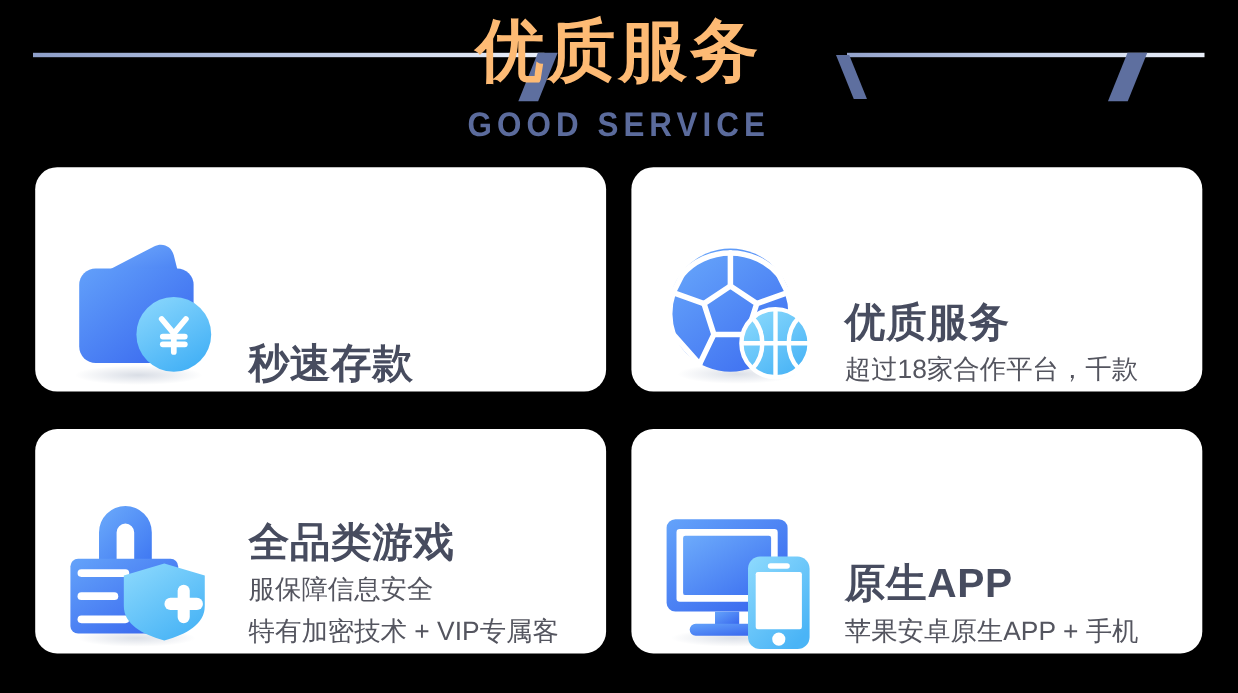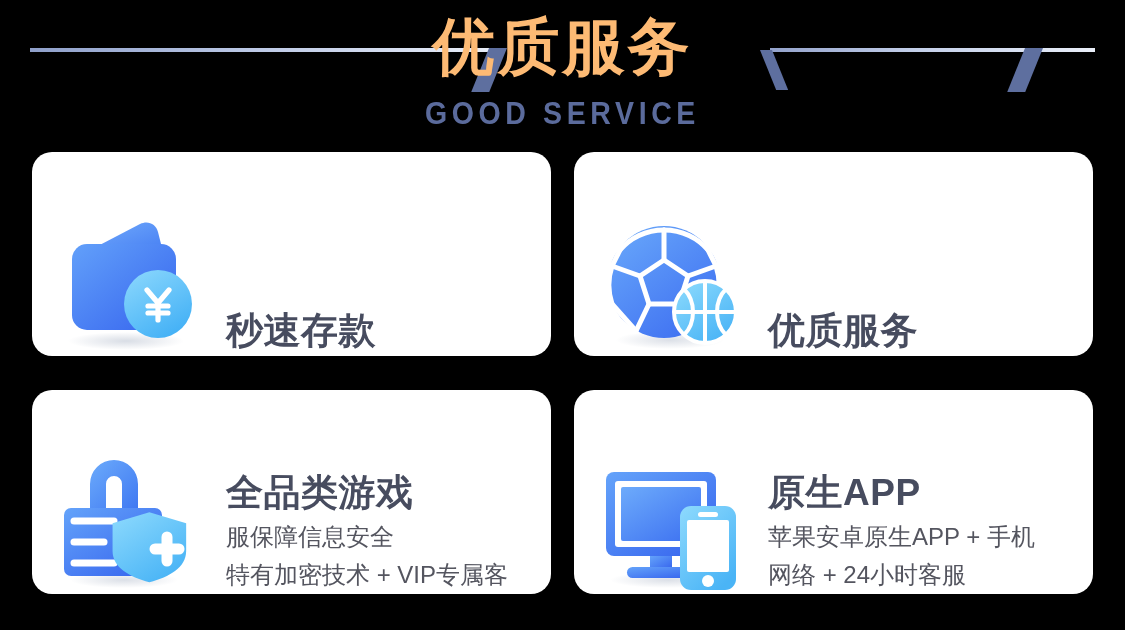--- a/index.html
+++ b/index.html
@@ -248,20 +248,21 @@
           <path d="M109 65 L109 127"></path>
           <path d="M78 96 L140 96"></path>
           <path d="M88 73 C100 85 100 107 88 119"></path>
           <path d="M130 73 C118 85 118 107 130 119"></path>
         </g>
       </svg>
     </div>
     <div class="text-wrap">
       <div class="card-title">优质服务</div>
       <div class="card-sub">
+        <span class="ln">超过18家合作平台，千款</span>
       </div>
     </div>
   </div>
 
   <div class="card">
     <div class="icon-wrap">
       <svg width="160" height="140" viewBox="0 0 160 140">
         <defs>
           <linearGradient id="g-lockbody" x1="0" y1="0" x2="0.9" y2="1">
             <stop offset="0%" stop-color="#64a3fa"></stop>
@@ -334,18 +335,17 @@
         <rect x="84" y="52" width="56" height="84" rx="11" fill="url(#g-phone)"></rect>
         <rect x="91" y="66" width="42" height="52" rx="2" fill="#ffffff"></rect>
         <rect x="102" y="58" width="20" height="5" rx="2.5" fill="#ffffff"></rect>
         <circle cx="112" cy="127" r="6" fill="#ffffff"></circle>
       </svg>
     </div>
     <div class="text-wrap">
       <div class="card-title">原生APP</div>
       <div class="card-sub">
         <span class="ln">苹果安卓原生APP + 手机</span>
-        <span class="ln">网络 + 24小时客服</span>
       </div>
     </div>
   </div>
 
 </div>
 
 </body></html>

